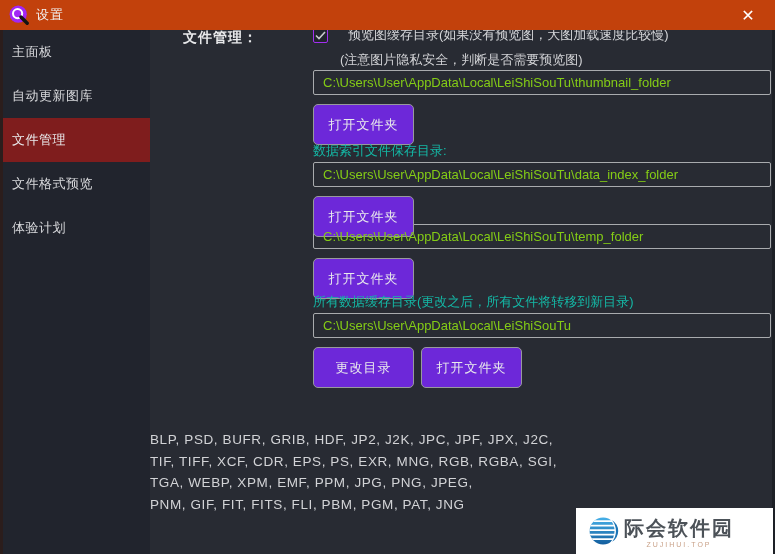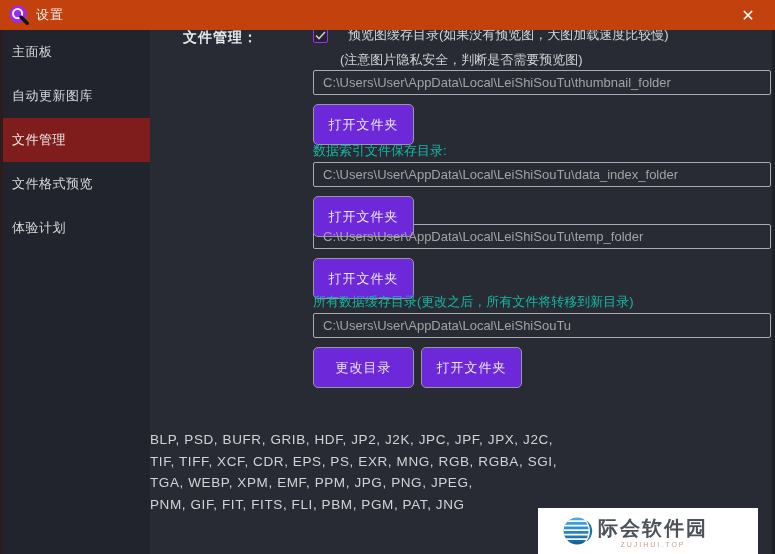--- a/index.html
+++ b/index.html
@@ -34,38 +34,38 @@
 
   .row-check { margin-top:5px; height:20px; display:flex; align-items:center; cursor:pointer; }
   .checkbox { width:15px; height:15px; border:1px solid #a32ff1; border-radius:2px; background:#22252d;
               display:flex; align-items:center; justify-content:center; flex-shrink:0; }
   .checkbox svg { display:block; }
   .check-text { margin-left:20px; color:#d6d7da; font-size:13px; white-space:nowrap; }
 
   .row-note { margin-top:6px; height:16px; padding-left:27px; color:#d2d3d6; font-size:13px; white-space:nowrap; }
 
   .path-input { display:block; margin-top:3px; width:458px; height:25px; background:#282b33;
-                border:1px solid #a9abae; border-radius:2px; color:#a3a3a3; font-size:13px;
+                border:1px solid #a9abae; border-radius:2px; color:#84cc16; font-size:13px;
                 padding:6px 9px; outline:none; font-family:"Liberation Sans","DejaVu Sans",sans-serif; }
 
   .btn-row { margin-top:9px; height:25px; display:flex; gap:7px; }
   .btn { min-width:101px; height:41px; background:#6d28d9; border:1px solid #98999c; border-radius:5px;
          color:#e9eaec; font-size:13px; display:flex; align-items:center; justify-content:center;
          cursor:pointer; letter-spacing:1px; padding:0 8px; }
 
   .field-label { margin-top:13px; height:17px; color:#14b8a6; font-size:13px; white-space:nowrap; }
   .field-label.tight { margin-top:10px; }
 
   .formats-section { margin-top:36px; }
   .formats-body { padding-top:21px; }
   .fmt-line { color:#d2d3d6; font-size:13.5px; line-height:21.5px; letter-spacing:0.6px; white-space:nowrap; }
 
   
-  .watermark { position:absolute; right:17px; bottom:0; width:220px; height:46px; background:#ffffff;
-               z-index:40; display:flex; align-items:center;padding-left:12px; }
+  .watermark { position:absolute; right:2px; bottom:0; width:197px; height:46px; background:#ffffff;
+               z-index:40; display:flex; align-items:center; }
   .wm-globe { width:36px; height:36px; margin-left:10px; flex-shrink:0; }
   .wm-text-col { display:flex; flex-direction:column; align-items:center; margin-left:2px; }
   .wm-name { color:#4c5258; font-size:20px; font-weight:bold; letter-spacing:2px; white-space:nowrap; }
   .wm-domain { color:#c9a188; font-size:7px; letter-spacing:2px; margin-top:-1px; }
 </style>
 </head>
 <body>
 
 <div class="window">
 

